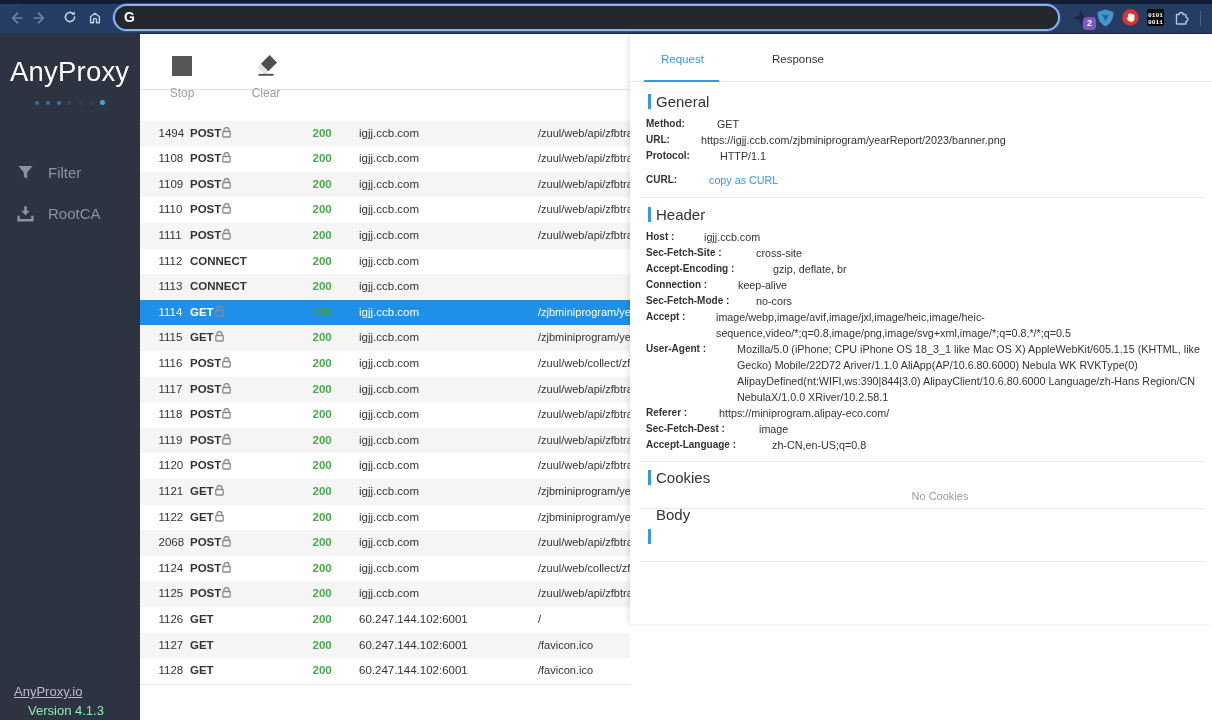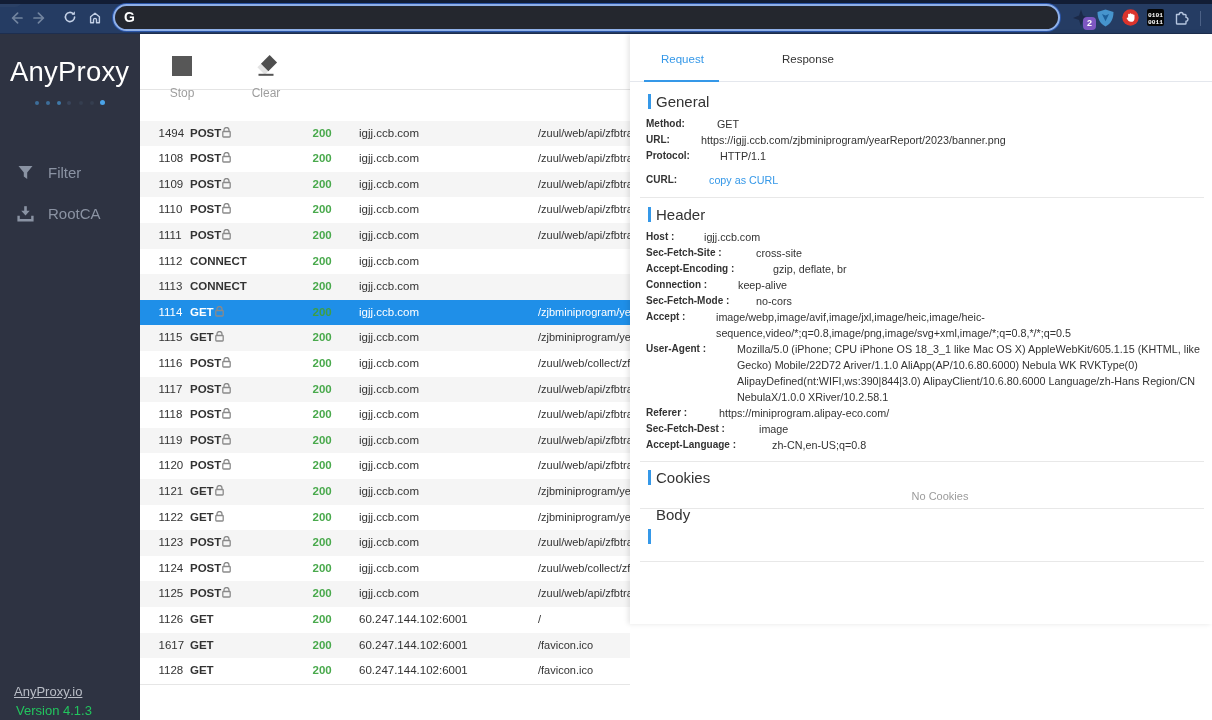--- a/index.html
+++ b/index.html
@@ -18,21 +18,21 @@
   .ext { position:absolute; top:9px; }
   #extsep { position:absolute; left:1200px; top:11px; width:1px; height:15px; background:#4c6186; }
 
   
   #sidebar { position:absolute; left:0; top:34px; width:140px; height:686px; background:#2e3342; }
   #logo { position:absolute; left:10px; top:22px; color:#fff; font-size:27.5px; letter-spacing:0.2px; }
   .dot { position:absolute; top:67px; width:4px; height:4px; border-radius:50%; }
   .snav { position:absolute; left:48px; color:#8b93a3; font-size:15px; }
   .snavico { position:absolute; left:17px; }
   #foot1 { position:absolute; left:14px; top:650px; color:#b9bdc6; font-size:13px; text-decoration:underline; }
-  #foot2 { position:absolute; left:16px; top:669px; color:#22c55e; font-size:13px; }
+  #foot2 { position:absolute; left:28px; top:669px; color:#86efac; font-size:13px; }
 
   
   #mainlist { position:absolute; left:140px; top:34px; width:490px; height:686px; background:#fff; }
   #toolbar { position:absolute; left:0; top:0; width:490px; height:56px; background:#fff; border-bottom:1px solid #e4e4e4; }
   .toollabel { position:absolute; top:52px; color:#9e9e9e; font-size:12px; width:60px; text-align:center; }
   #rows { position:absolute; left:0; top:86.5px; width:490px; }
   .row { height:25.62px; line-height:25.62px; font-size:11.5px; color:#333; position:relative; white-space:nowrap; }
   .odd { background:#f5f5f5; }
   .sel { background:#1f8fe8 !important; color:#fff; }
   .cid { position:absolute; left:18.5px; }
@@ -296,21 +296,21 @@
         <span class="cid">1122</span>
         <span class="cm">GET<svg class="lock" width="9" height="11" viewBox="0 0 9 11" style="vertical-align:-1px">
             <path d="M2 4.5 V3 a2.5 2.5 0 0 1 5 0 v1.5" stroke="#8a8a8a" stroke-width="1.3" fill="none"></path>
             <rect x="0.8" y="4.5" width="7.4" height="5.5" rx="0.8" fill="none" stroke="#8a8a8a" stroke-width="1.3"></rect>
           </svg></span>
         <span class="cc">200</span>
         <span class="ch">igjj.ccb.com</span>
         <span class="cp">/zjbminiprogram/yea</span>
       </div>
       <div class="row odd">
-        <span class="cid">1123</span>
+        <span class="cid">2068</span>
         <span class="cm">POST<svg class="lock" width="9" height="11" viewBox="0 0 9 11" style="vertical-align:-1px">
             <path d="M2 4.5 V3 a2.5 2.5 0 0 1 5 0 v1.5" stroke="#8a8a8a" stroke-width="1.3" fill="none"></path>
             <rect x="0.8" y="4.5" width="7.4" height="5.5" rx="0.8" fill="none" stroke="#8a8a8a" stroke-width="1.3"></rect>
           </svg></span>
         <span class="cc">200</span>
         <span class="ch">igjj.ccb.com</span>
         <span class="cp">/zuul/web/api/zfbtrac</span>
       </div>
       <div class="row">
         <span class="cid">1124</span>
@@ -333,40 +333,40 @@
         <span class="cp">/zuul/web/api/zfbtrac</span>
       </div>
       <div class="row">
         <span class="cid">1126</span>
         <span class="cm">GET</span>
         <span class="cc">200</span>
         <span class="ch">60.247.144.102:6001</span>
         <span class="cp">/</span>
       </div>
       <div class="row odd">
-        <span class="cid">1617</span>
+        <span class="cid">1127</span>
         <span class="cm">GET</span>
         <span class="cc">200</span>
         <span class="ch">60.247.144.102:6001</span>
         <span class="cp">/favicon.ico</span>
       </div>
       <div class="row">
         <span class="cid">1128</span>
         <span class="cm">GET</span>
         <span class="cc">200</span>
         <span class="ch">60.247.144.102:6001</span>
         <span class="cp">/favicon.ico</span>
       </div>
       <div style="height:0; border-bottom:1px solid #e6e6e6"></div>
     </div>
 </div>
 
 <div id="panel">
   <div class="tab" style="left:31px; color:#3598e8;">Request</div>
-  <div class="tab" style="left:104px; color:#333;padding-left:48px;">Response</div>
+  <div class="tab" style="left:94px; color:#333;padding-left:48px;">Response</div>
   <div id="tabline"></div>
   <div id="tabactive"></div>
 
   <div class="sbar" style="top:60px"></div>
   <div class="sect" style="top:59px">General</div>
   <div class="lbl" style="top:84px">Method:</div>
     <div class="val" style="left:87px; top:84px">GET</div>
   <div class="lbl" style="top:100px">URL:</div>
     <div class="val" style="left:71px; top:100px">https://igjj.ccb.com/zjbminiprogram/yearReport/2023/banner.png</div>
   <div class="lbl" style="top:115.5px">Protocol:</div>

